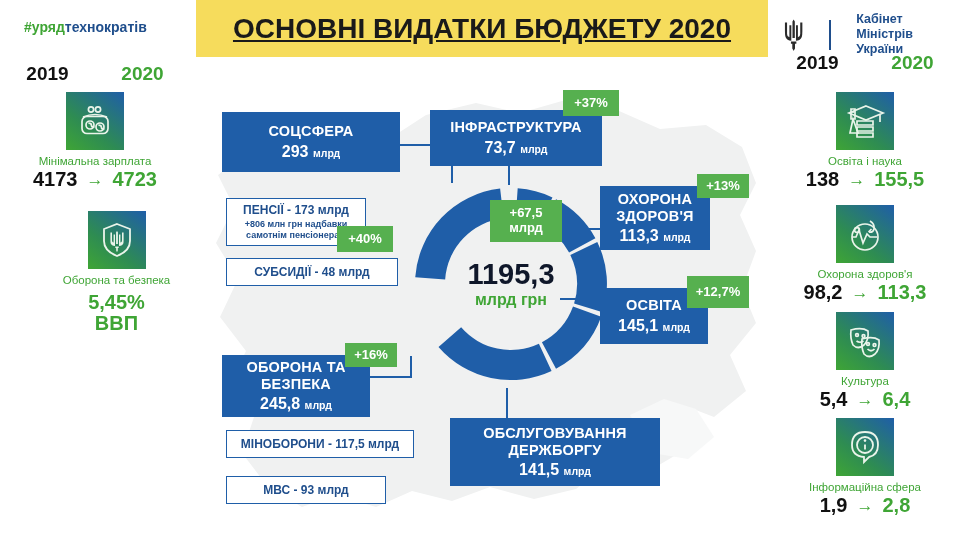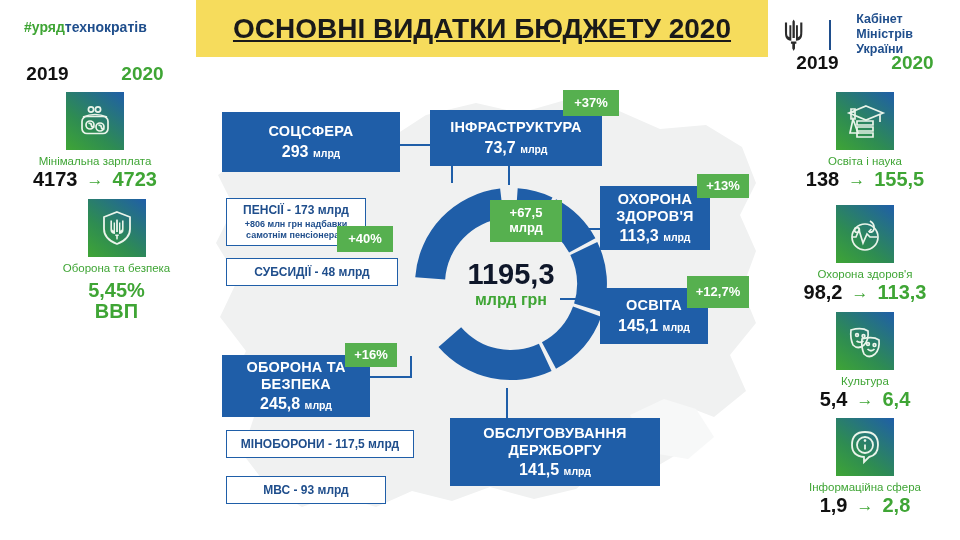--- a/index.html
+++ b/index.html
@@ -179,21 +179,21 @@
         </svg>
       </div>
       <div class="cap">Мінімальна зарплата</div>
       <div class="vals">
         <span class="v1">4173</span>
         <span class="arrow">→</span>
         <span class="v2">4723</span>
       </div>
     </div>
 
-    <div class="sidecell" style="top:199px;padding-left:43px;">
+    <div class="sidecell" style="top:211px;padding-left:43px;">
       <div class="tile">
         <svg width="40" height="40" viewBox="0 0 40 40">
           <path d="M20 4 L33 9 V21 Q33 31 20 36 Q7 31 7 21 V9 Z" fill="none" stroke="#eaf4ea" stroke-width="1.8"></path>
           <path fill="#eaf4ea" d="M20 11 L20.9 12.3 L20.9 24 L19.1 24 L19.1 12.3 Z
             M13.4 12.6 L15 12.6 L15 20.4 Q15 22.3 16.6 22.6 L16.6 14.6 L18 14.6 L18 26 Q14.4 25.7 13.6 23.2 Q13.4 21.9 13.4 19.6 Z
             M26.6 12.6 L25 12.6 L25 20.4 Q25 22.3 23.4 22.6 L23.4 14.6 L22 14.6 L22 26 Q25.6 25.7 26.4 23.2 Q26.6 21.9 26.6 19.6 Z
             M18.3 26.4 L21.7 26.4 L21.7 28 L20.8 28 L20.8 30.6 Q20 32.2 20 32.2 Q20 32.2 19.2 30.6 L19.2 28 L18.3 28 Z"></path>
         </svg>
       </div>
       <div class="cap">Оборона та безпека</div>

